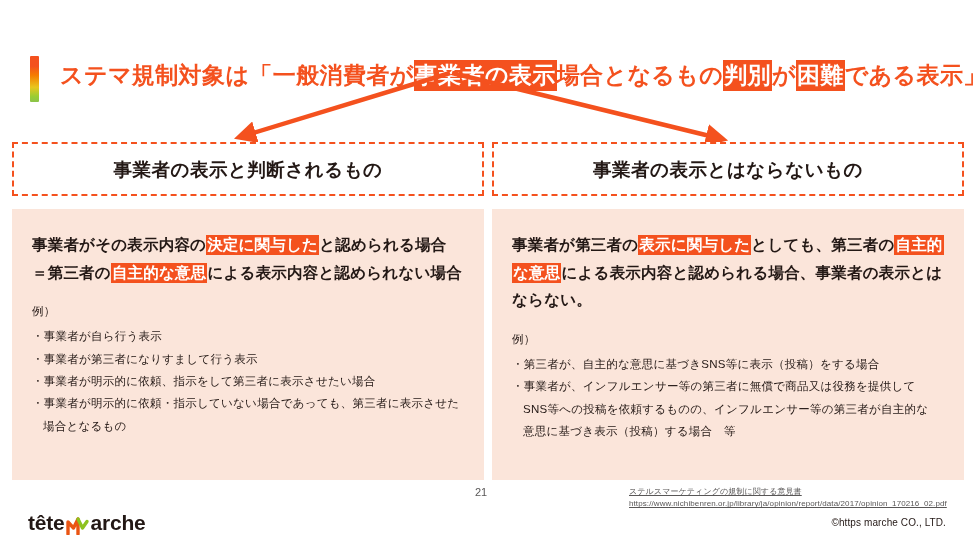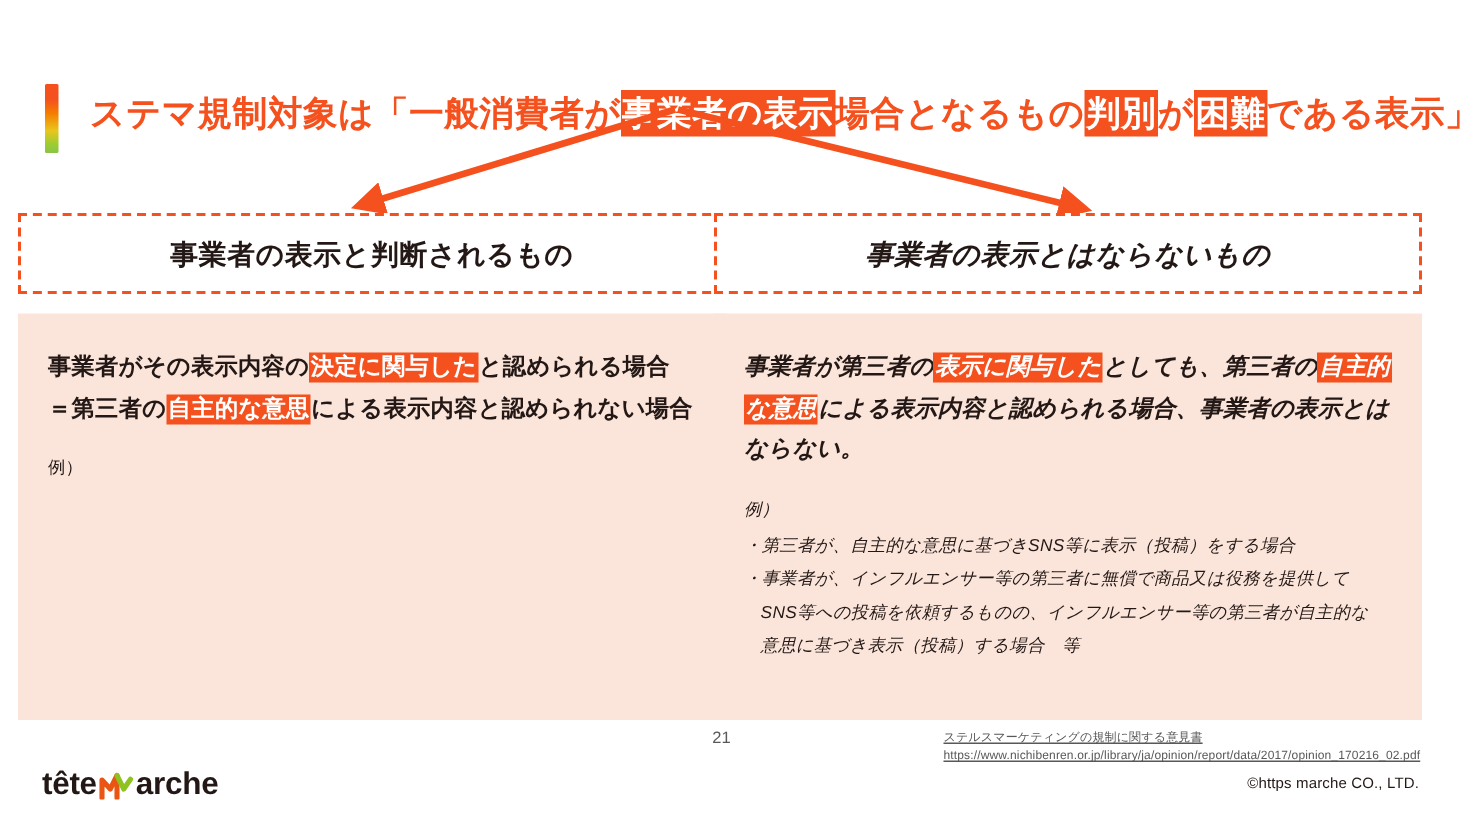--- a/index.html
+++ b/index.html
@@ -52,21 +52,21 @@
     pointer-events: none;
   }
 
   
   .column {
     position: absolute;
     top: 142px;
     width: 472px;
   }
   #column-left  { left: 12px; }
-  #column-right { left: 476px; font-style: italic; }
+  #column-right { left: 492px; }
 
   .col-header {
     box-sizing: border-box;
     height: 54px;
     border: 2px dashed #F4511E;
     background: #ffffff;
     display: flex;
     align-items: center;
     justify-content: center;
   }
@@ -139,21 +139,21 @@
 
   
   #logo {
     position: absolute;
     left: 28px; top: 511px;
     font-size: 21px;
     font-weight: bold;
     letter-spacing: -0.2px;
     color: #231815;
     display: flex;
-    align-items: center;
+    align-items: flex-end;
   }
   #logo-mark { margin: 0 1px; display: inline-block; }
   #page-number {
     position: absolute;
     left: 0; top: 486px;
     width: 962px;
     text-align: center;
     font-size: 11px;
     color: #595757;
   }
@@ -186,20 +186,26 @@
 <div class="column" id="column-left">
   <div class="col-header">
     <span class="col-header-label">事業者の表示と判断されるもの</span>
   </div>
   <div class="col-body">
     <p class="lead">
       <span><span>事業者がその表示内容の</span><span class="hl">決定に関与した</span><span>と認められる場合</span></span><br>
       <span><span>＝第三者の</span><span class="hl">自主的な意思</span><span>による表示内容と認められない場合</span></span>
     </p>
     <div class="ex-label">例）</div>
+    <ul class="ex-list">
+        <li>・事業者が自ら行う表示</li>
+        <li>・事業者が第三者になりすまして行う表示</li>
+        <li>・事業者が明示的に依頼、指示をして第三者に表示させたい場合</li>
+        <li>・事業者が明示的に依頼・指示していない場合であっても、第三者に表示させた　場合となるもの</li>
+      </ul>
   </div>
 </div>
 
 <div class="column" id="column-right">
   <div class="col-header">
     <span class="col-header-label">事業者の表示とはならないもの</span>
   </div>
   <div class="col-body">
     <p class="lead">
       <span><span>事業者が第三者の</span><span class="hl">表示に関与した</span><span>としても、第三者の</span><span class="hl">自主的</span></span><br>

